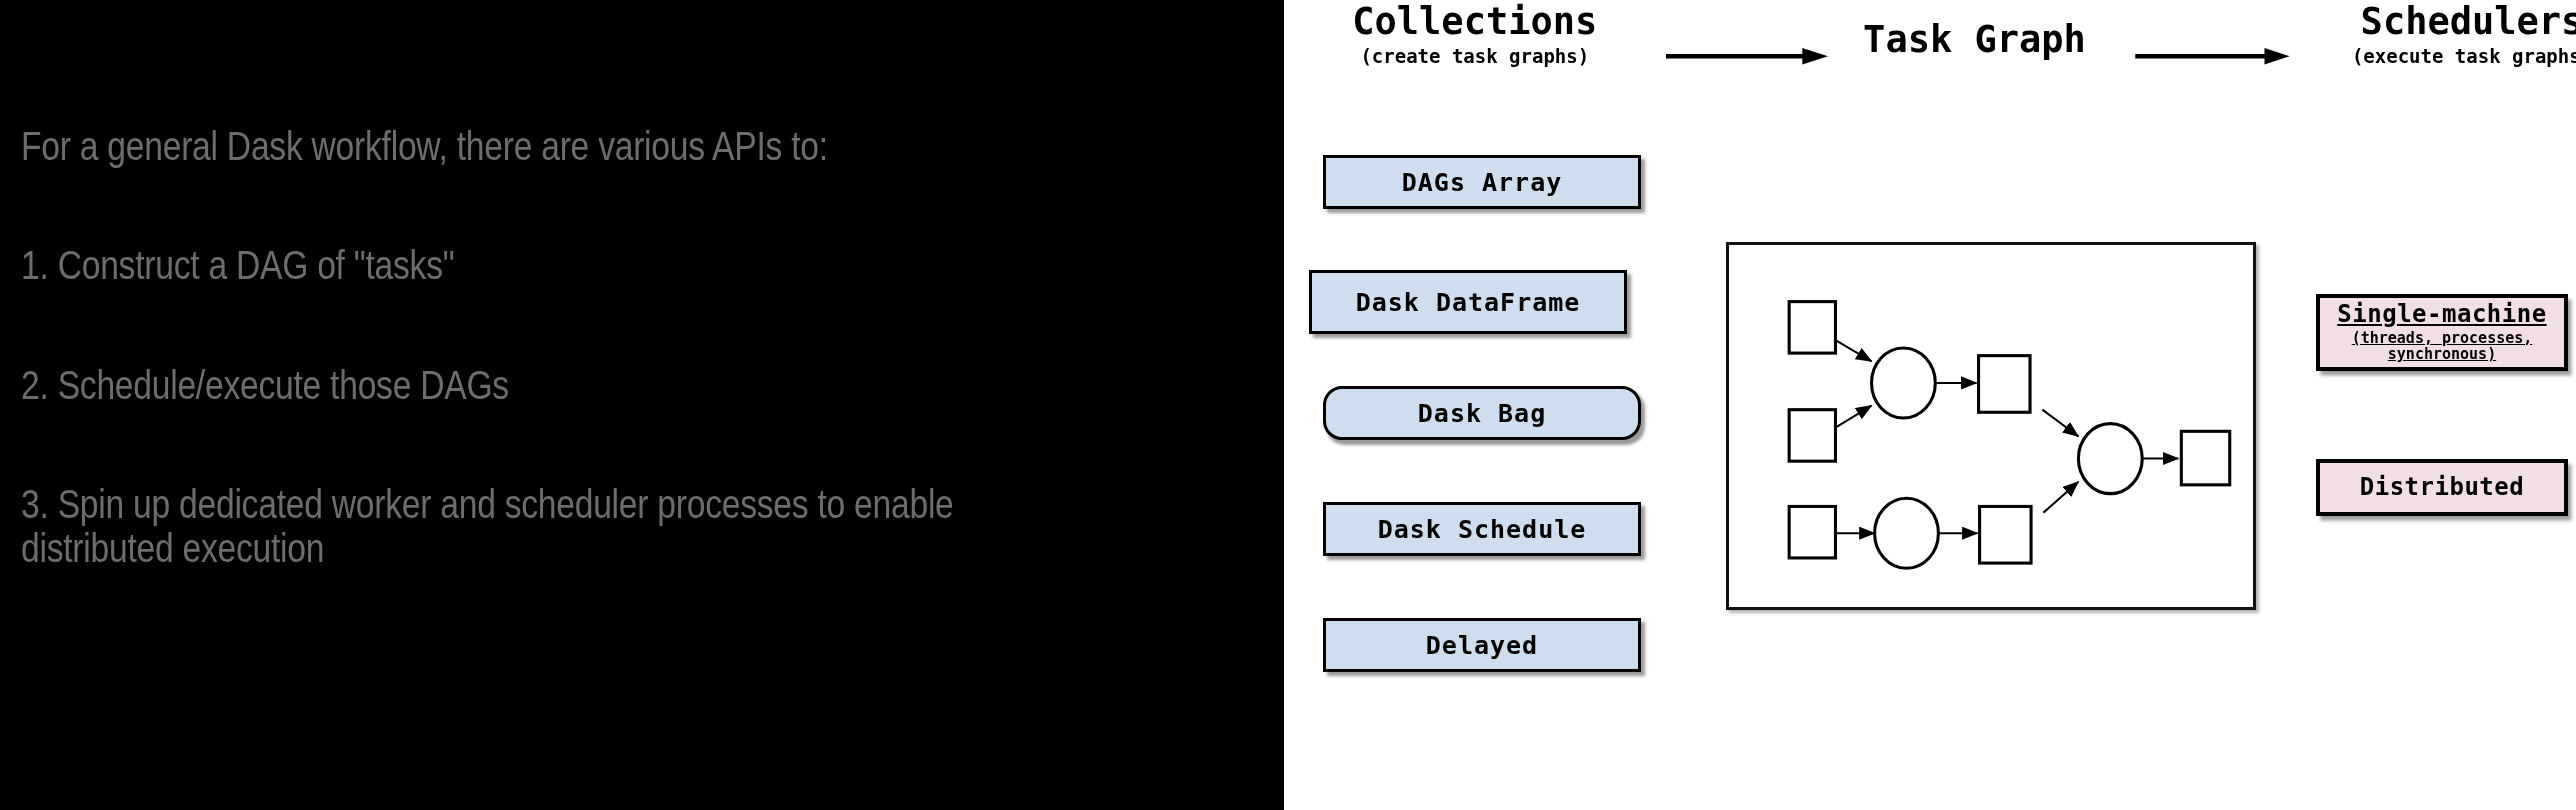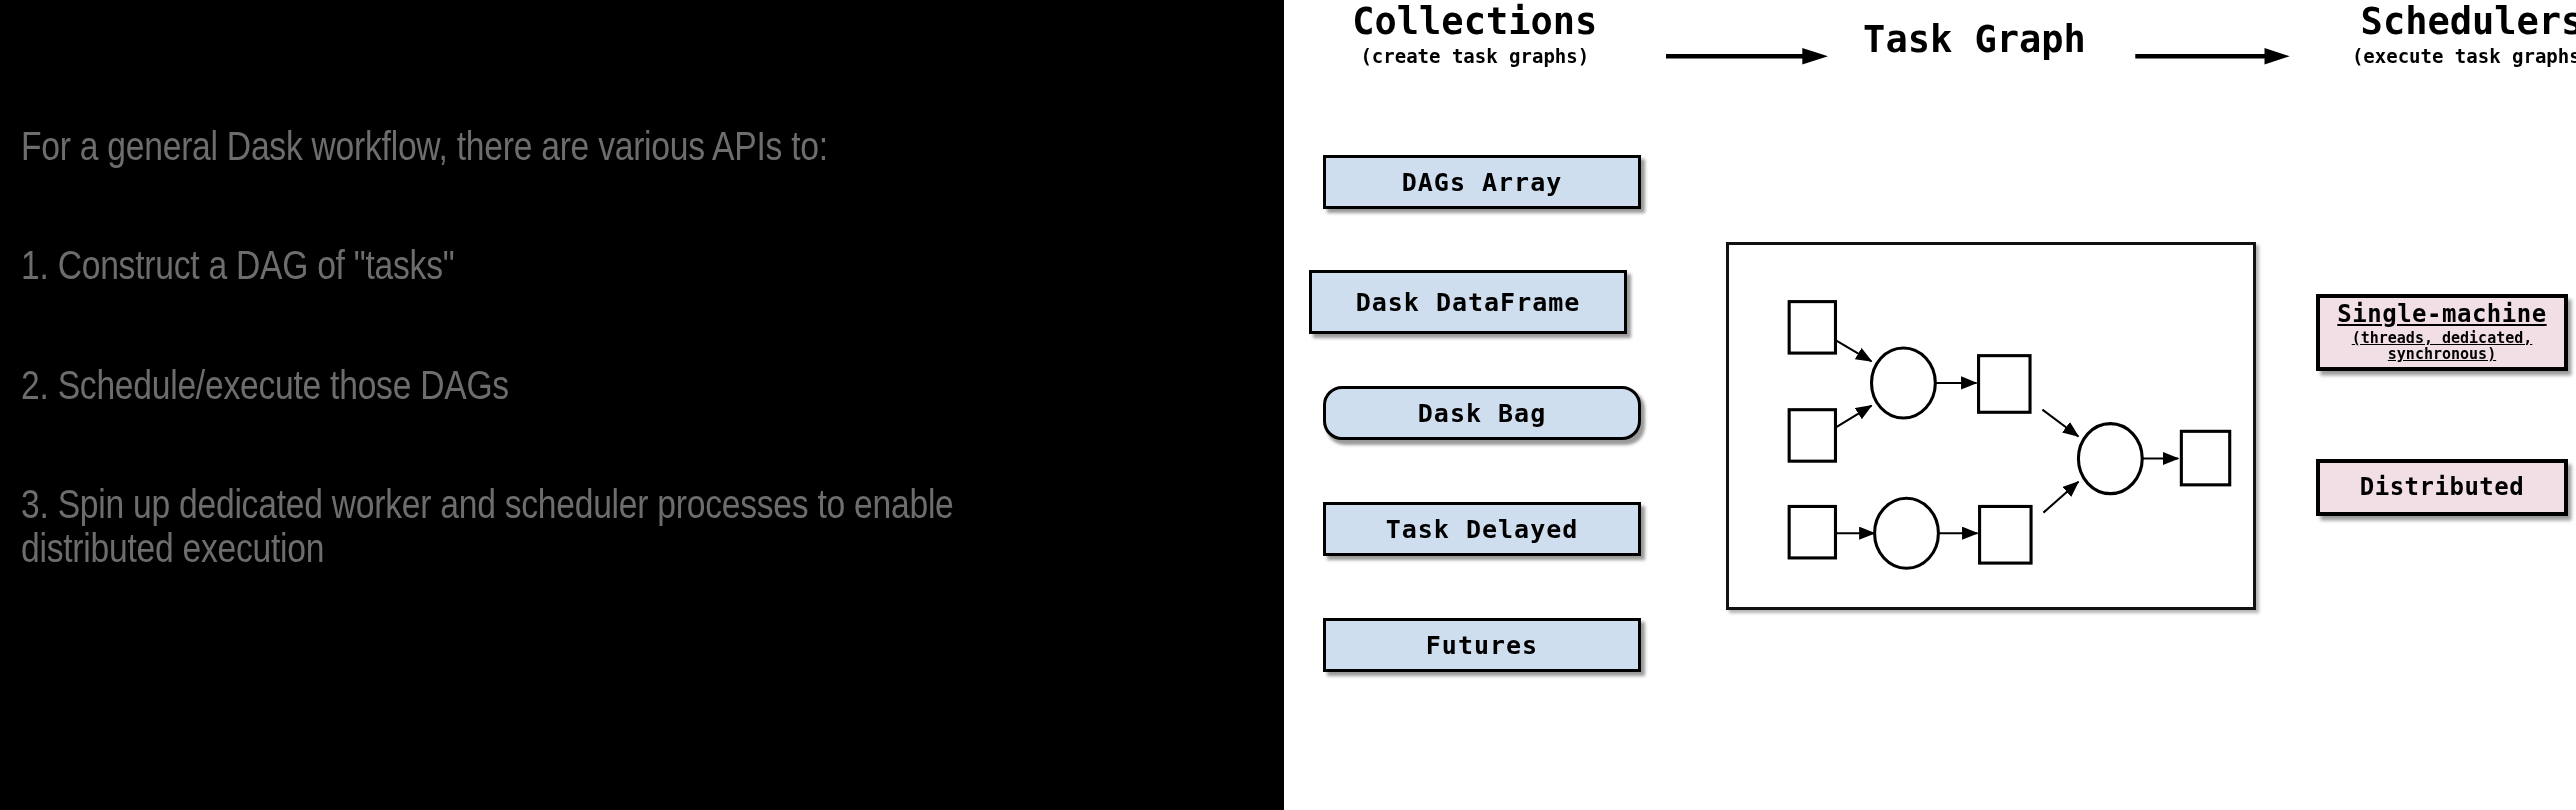--- a/index.html
+++ b/index.html
@@ -142,22 +142,22 @@
     </div>
 
     <div class="hdr" id="hdr-schedulers">
       <div class="hdr-main">Schedulers</div>
       <div class="hdr-sub">(execute task graphs)</div>
     </div>
 
     <div class="api-box" id="api-box-0">DAGs Array</div>
     <div class="api-box" id="api-box-1">Dask DataFrame</div>
     <div class="api-box" id="api-box-2">Dask Bag</div>
-    <div class="api-box" id="api-box-3">Task Delayed</div>
-    <div class="api-box" id="api-box-4">Futures</div>
+    <div class="api-box" id="api-box-3">Dask Schedule</div>
+    <div class="api-box" id="api-box-4">Delayed</div>
 
     <div id="taskgraph-box">
       <svg id="dag-svg" viewBox="0 0 1028 715" aria-hidden="true">
         <defs>
           <marker id="ah" markerWidth="9" markerHeight="9" refX="7.5" refY="3.2" orient="auto" markerUnits="strokeWidth">
             <path d="M0,0 L8,3.2 L0,6.4 z" fill="#000"></path>
           </marker>
         </defs>
         <g stroke="#000" stroke-width="4" fill="none" marker-end="url(#ah)">
 
@@ -190,21 +190,21 @@
 
           <ellipse cx="338" cy="268" rx="62" ry="68"></ellipse>
           <ellipse cx="344" cy="560" rx="62" ry="68"></ellipse>
           <ellipse cx="740" cy="415" rx="62" ry="68"></ellipse>
         </g>
       </svg>
     </div>
 
     <div class="sched-box" id="sched-box-0">
       <div class="sched-title">Single-machine</div>
-      <div class="sched-sub">(threads, dedicated,</div>
+      <div class="sched-sub">(threads, processes,</div>
       <div class="sched-sub" style="margin-top:0;">synchronous)</div>
     </div>
 
     <div class="sched-box" id="sched-box-1">
       <div class="sched-title">Distributed</div>
     </div>
 
   </div>
 </div>
 

